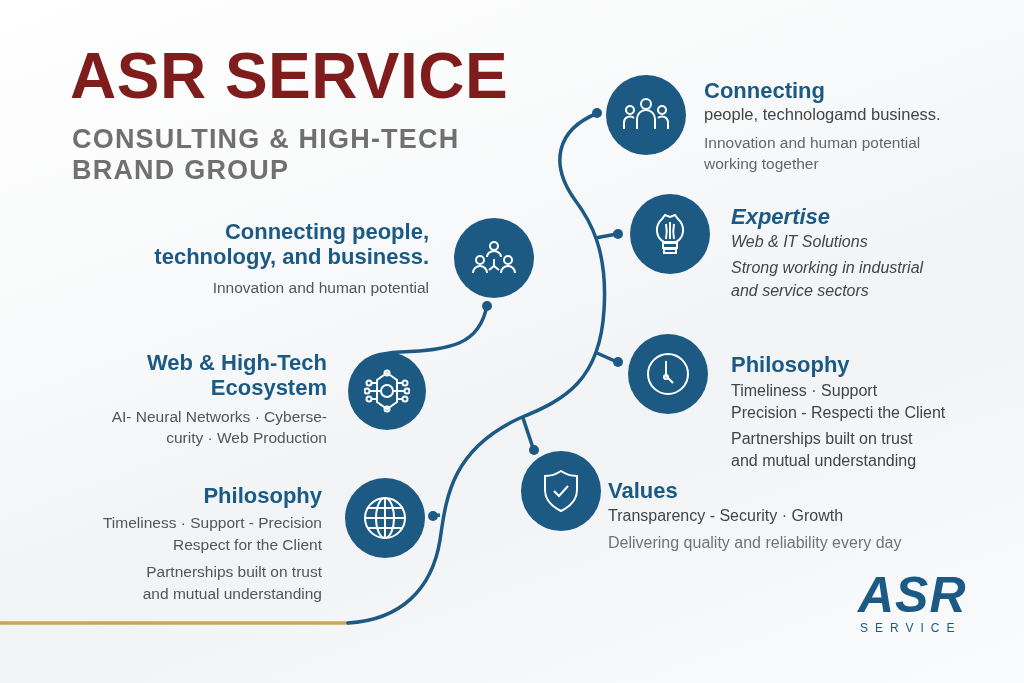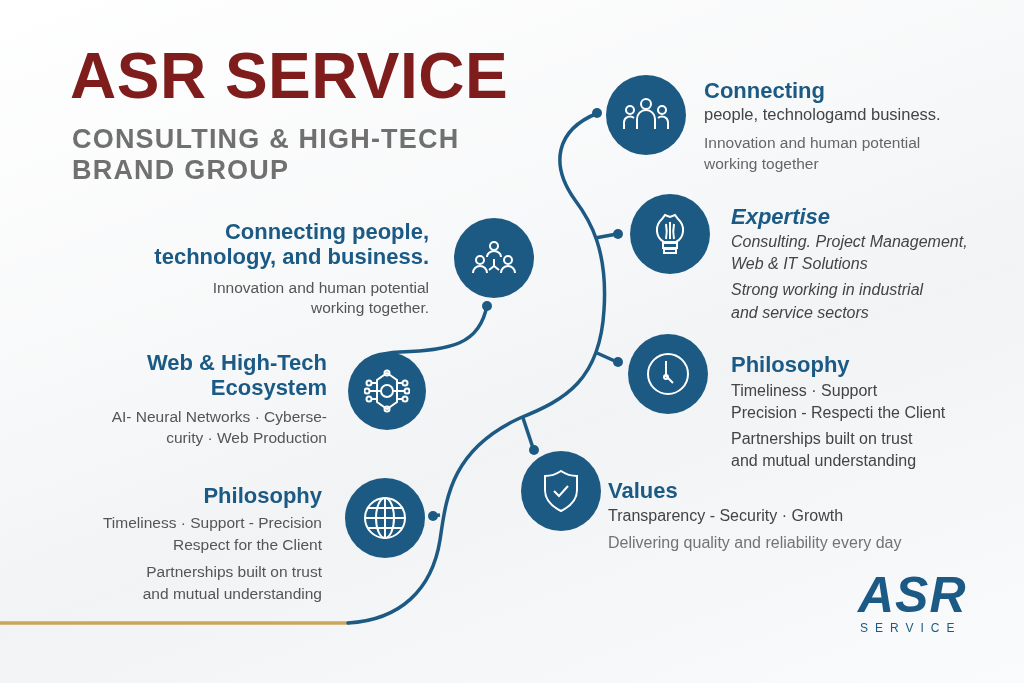--- a/index.html
+++ b/index.html
@@ -78,21 +78,20 @@
   <div>BRAND GROUP</div>
 </div>
 
 <div class="abs right-align" style="right:595px; top:219px;">
   <div class="heading" style="font-size:22px;">
     <div>Connecting people,</div>
     <div>technology, and business.</div>
   </div>
   <div class="body-text" style="font-size:15.5px; margin-top:8px; line-height:20px;">
     <div>Innovation and human potential</div>
-    <div>working together.</div>
   </div>
 </div>
 <div class="icon-circle" style="left:454px; top:218px; width:80px; height:80px;">
   <svg width="44" height="40" viewBox="0 0 44 40" fill="none" stroke="#fff" stroke-width="2">
     <circle cx="22" cy="8" r="4"></circle>
     <path d="M15 19 a7 6 0 0 1 14 0"></path>
     <circle cx="8" cy="22" r="4"></circle>
     <path d="M1 35 a7 7 0 0 1 14 0"></path>
     <circle cx="36" cy="22" r="4"></circle>
     <path d="M29 35 a7 7 0 0 1 14 0"></path>
@@ -168,21 +167,20 @@
   <svg width="40" height="44" viewBox="0 0 40 44" fill="none" stroke="#fff" stroke-width="2">
     <path d="M14 30 C 6 26, 4 14, 12 7 L15 3 L20 5 L25 3 L28 7 C 36 14, 34 26, 26 30 Z"></path>
     <path d="M16 12 c 1 5, 1 10, 0 15 M20 10 V27 M24 12 c -1 5, -1 10, 0 15"></path>
     <rect x="13" y="31" width="14" height="5"></rect>
     <rect x="14" y="37" width="12" height="4"></rect>
   </svg>
 </div>
 <div class="abs" style="left:731px; top:204px;font-style:italic;">
   <div class="heading" style="font-size:22px;">Expertise</div>
   <div class="body-text" style="font-size:16px; color:#444; margin-top:2px; line-height:22px;">
-    <div>Consulting. Project Management,</div>
     <div>Web &amp; IT Solutions</div>
   </div>
   <div class="body-text" style="font-size:16px; color:#444; margin-top:3px; line-height:23px;">
     <div>Strong working in industrial</div>
     <div>and service sectors</div>
   </div>
 </div>
 
 <div class="icon-circle" style="left:628px; top:334px; width:80px; height:80px;">
   <svg width="50" height="50" viewBox="0 0 50 50" fill="none" stroke="#fff" stroke-width="2">

